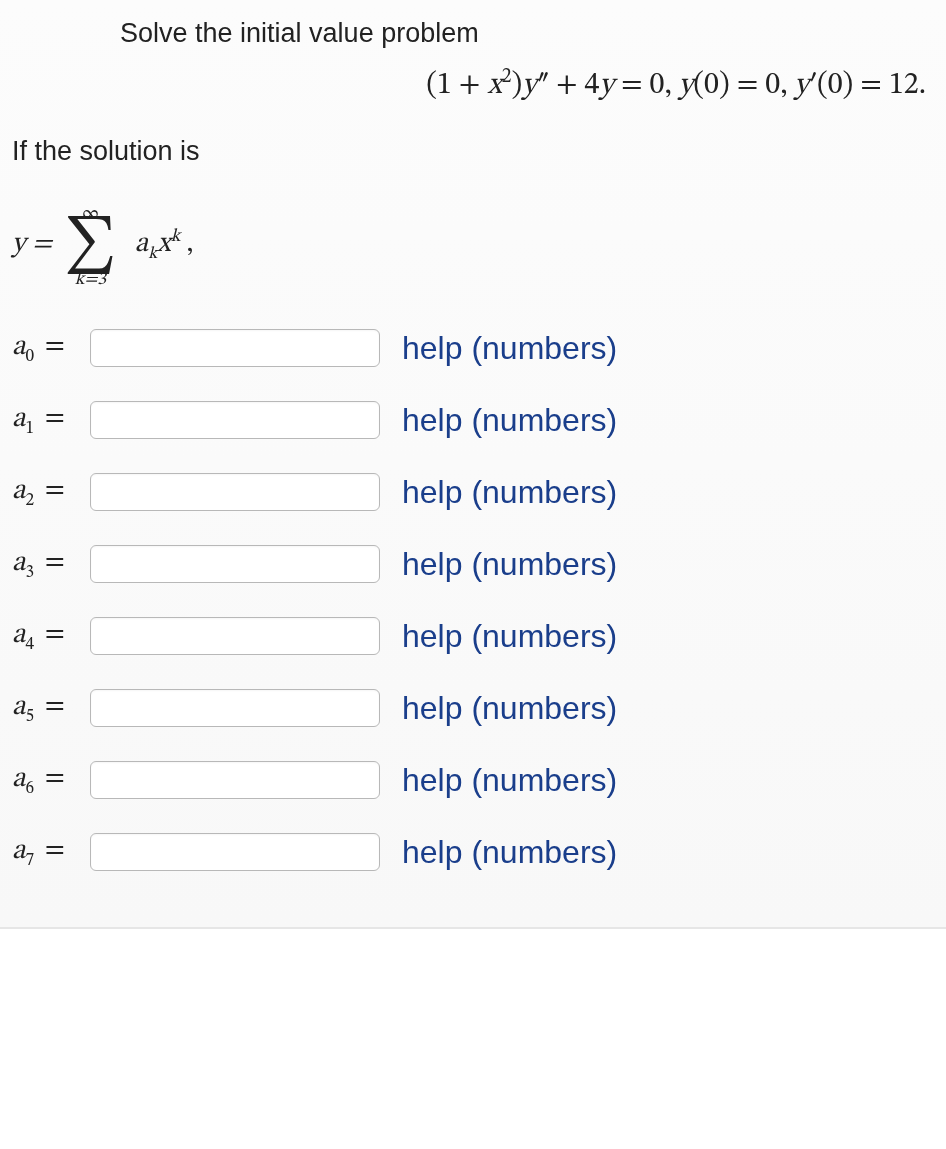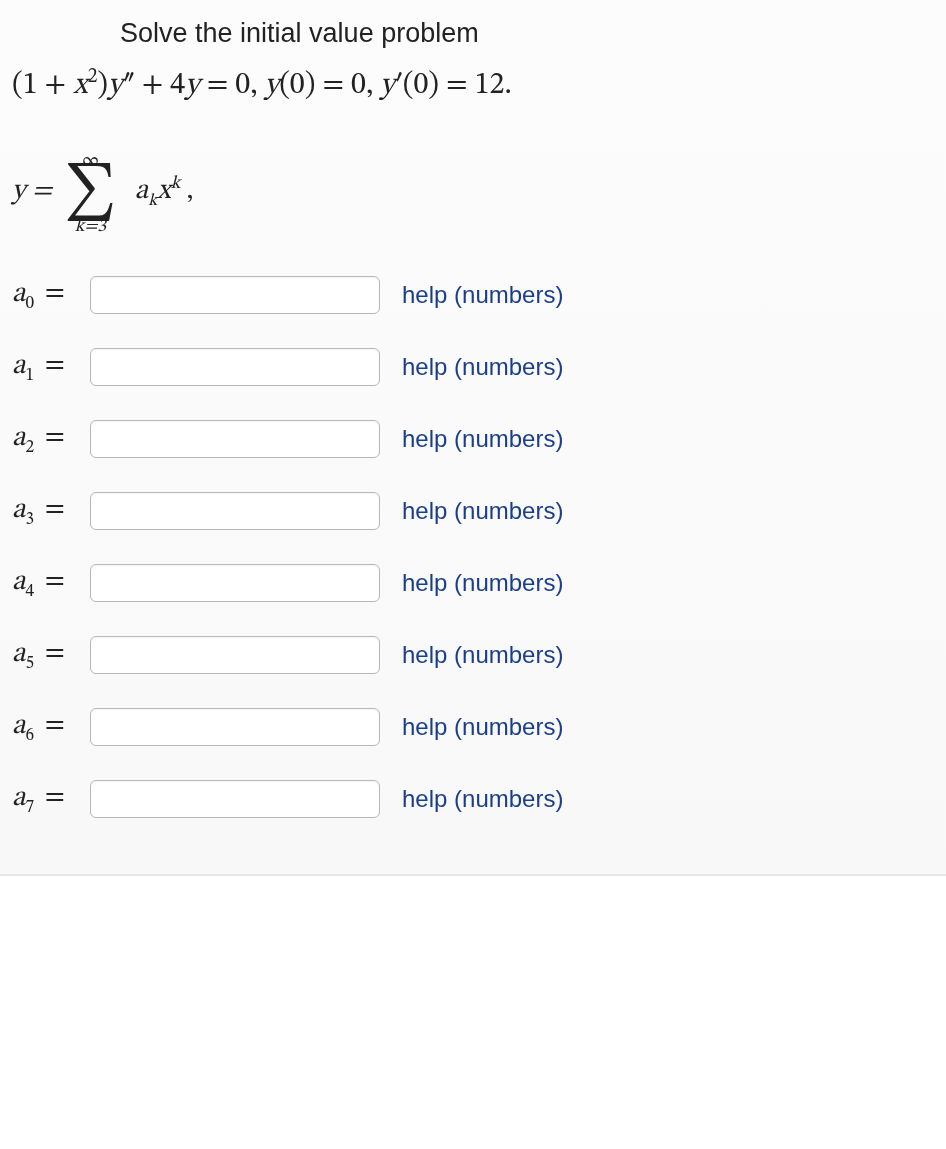--- a/index.html
+++ b/index.html
@@ -15,21 +15,21 @@
     box-sizing: border-box;
     padding: 18px 20px 22px 12px;
     border-bottom: 2px solid #e6e6e6;
     background: linear-gradient(to bottom, #fcfcfc, #f8f8f8);
   }
   .intro {
     margin: 0 0 16px 108px;
     font-size: 27px;
   }
   .display-eq {
-    text-align: left;
+    text-align: right;
     font-family: "Cambria Math", "STIX Two Math", "Latin Modern Math", serif;
     font-size: 30px;
     margin: 10px 0 32px 0;
     white-space: nowrap;
   }
   .display-eq .paren { font-size: 30px; }
   .display-eq sup { font-size: 0.65em; }
   .prime { letter-spacing: -1px; }
   .section {
     font-size: 27px;
@@ -94,37 +94,38 @@
     border: 1px solid #b8b8b8;
     border-radius: 6px;
     background: #fff;
     font-size: 20px;
     padding: 2px 8px;
     box-sizing: border-box;
     box-shadow: inset 0 1px 2px rgba(0,0,0,0.04);
   }
   .help-link {
     color: #1a3e8b;
-    font-size: 24px;
+    font-size: 32px;
     margin-left: 22px;
     text-decoration: none;
     cursor: pointer;
   }
 </style>
 </head>
 <body>
 
 <div class="page">
 
   <div class="intro">Solve the initial value problem</div>
 
   <div class="display-eq">
     <span class="paren">(1 + </span><i>x</i><sup>2</sup><span class="paren">)</span><i>y</i><span class="prime">″</span><span> + 4</span><i>y</i><span> = 0, </span><i>y</i><span>(0) = 0, </span><i>y</i><span class="prime">′</span><span>(0) = 12.</span>
   </div>
 
+  <div class="section">If the solution is</div>
 
   <div class="sum-line">
     <span class="lhs"><i>y = </i></span>
     <span class="bigsum">
       <span class="limit">∞</span>
       <span class="sigma">∑</span>
       <span class="limit"><i>k=3</i></span>
     </span>
     <span class="term">
       <span>a</span><sub>k</sub><span>x</span><sup>k</sup>

